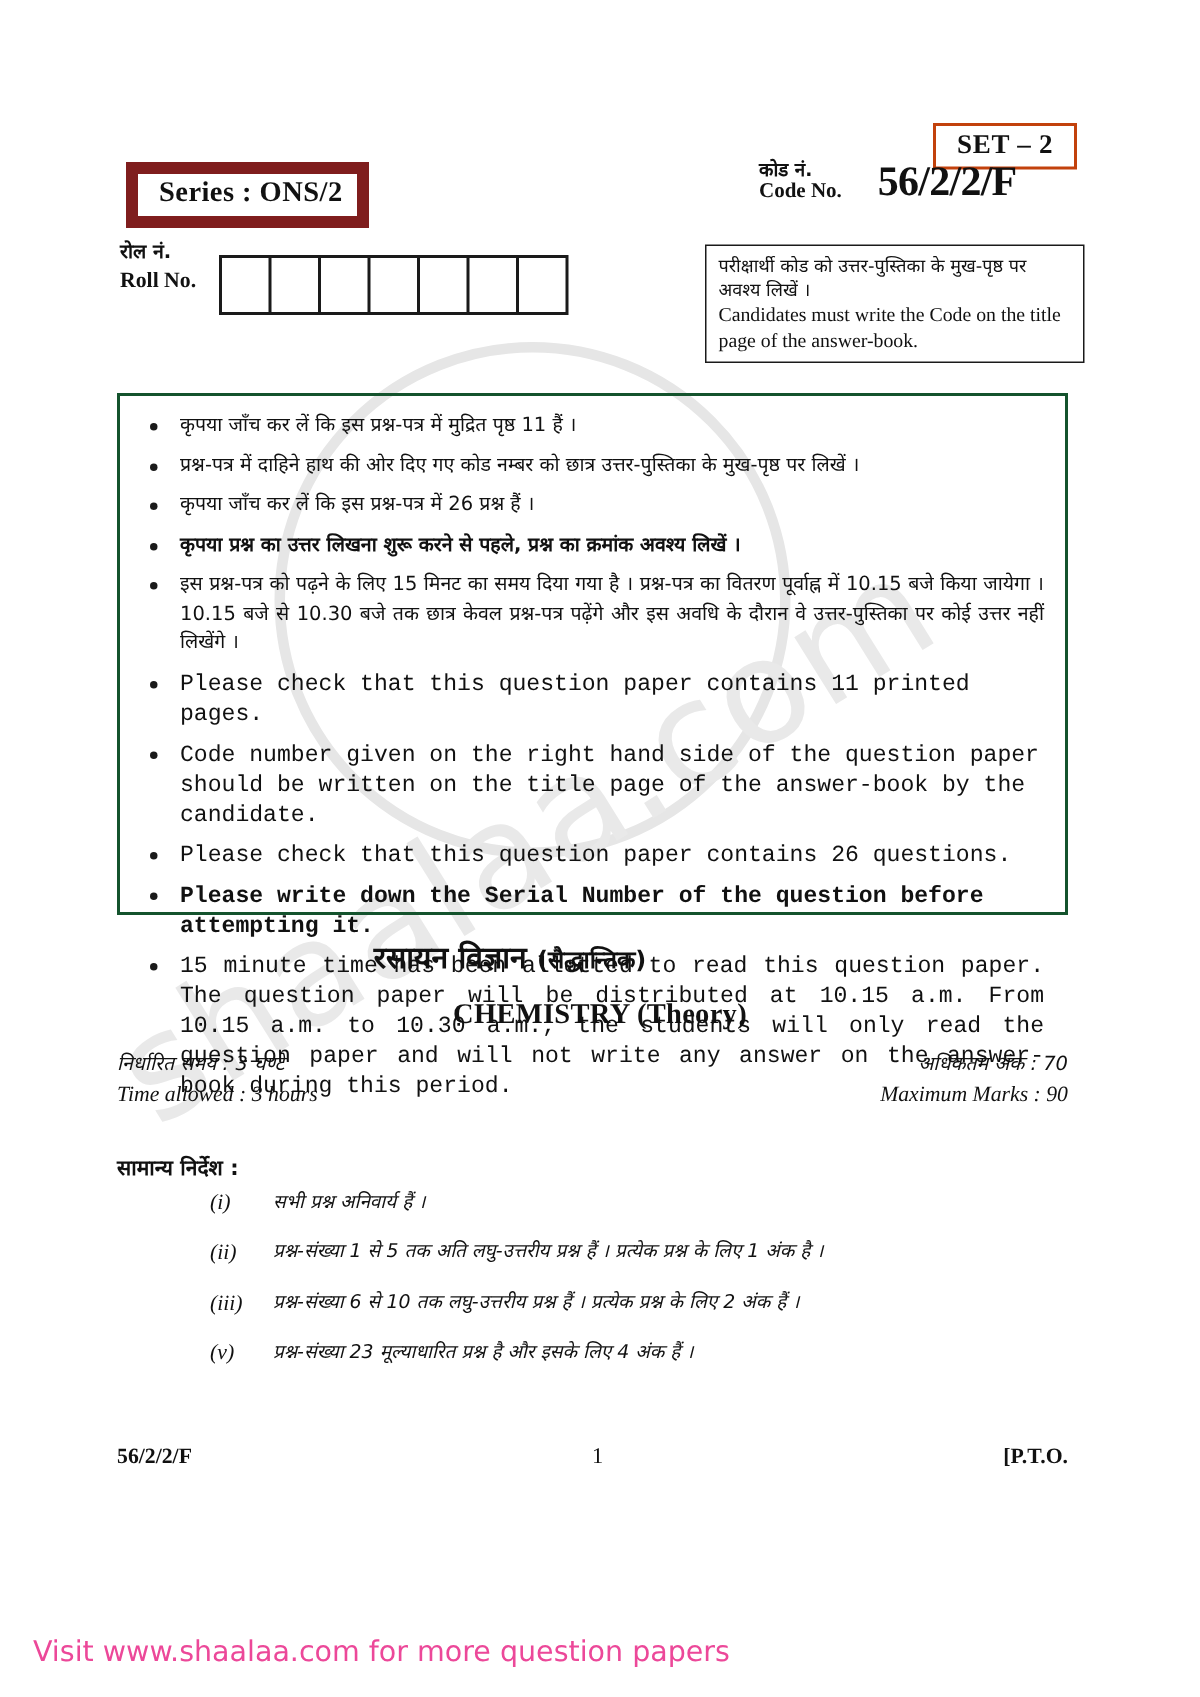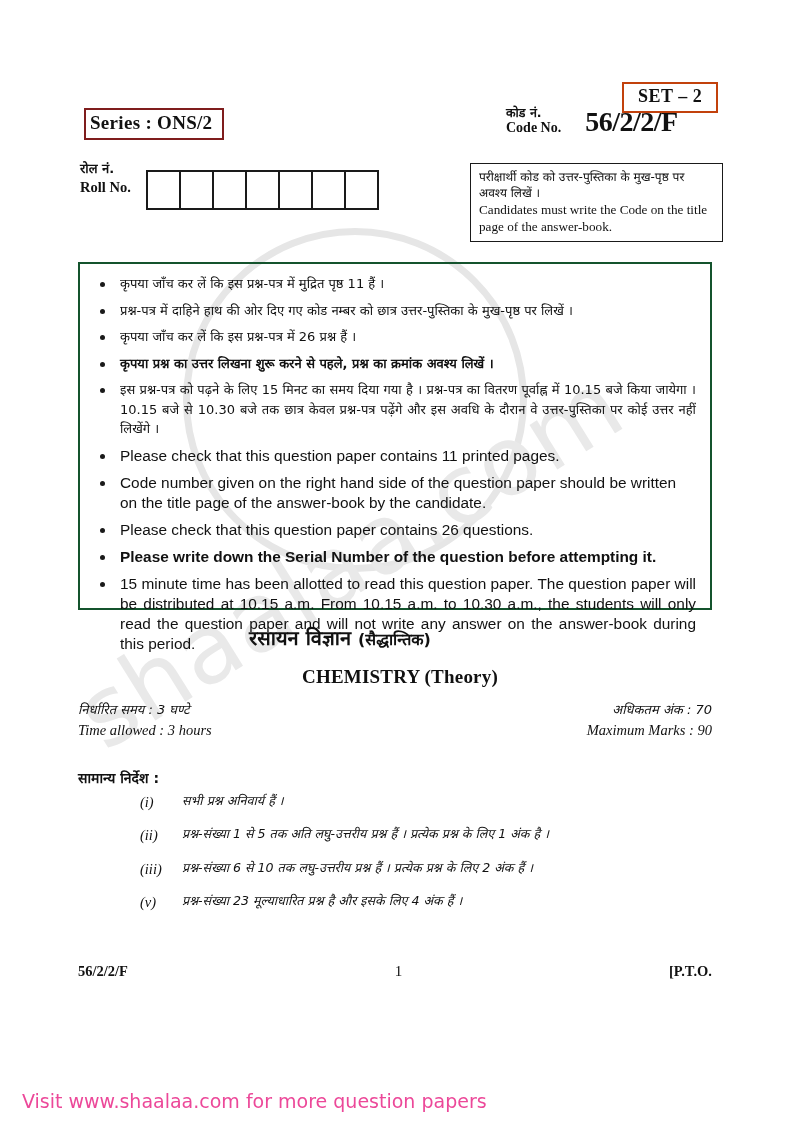--- a/index.html
+++ b/index.html
@@ -53,22 +53,22 @@
     left: 0; top: 0;
     width: 800px; height: 1131px;
     z-index: 2;
   }
 
   .abs { position: absolute; }
 
   
   #series-box {
     left: 84px; top: 108px;
-    border: 2px solid #7f1d1d;
-    padding: 2px 10px 4px 4px;
+    border: 8px solid #7f1d1d;
+    padding: 2px 10px 4px 14px;
     font-weight: bold;
     font-size: 19px;
     letter-spacing: 0.3px;
   }
 
   #set-box {
     left: 622px; top: 82px;
     border: 2px solid #c2410c;
     padding: 2px 14px 4px 14px;
     font-weight: bold;
@@ -157,21 +157,21 @@
     background: #1a1a1a;
     border-radius: 50%;
   }
   li.hindi-item {
     font-family: "DejaVu Sans", sans-serif;
     font-size: 13px;
     line-height: 1.5;
   }
   li.hindi-item.bold { font-weight: bold; }
   li.eng-item {
-    font-family: Liberation Sans, sans-serif;
+    font-family: Liberation Mono, monospace;
     font-size: 15.4px;
     line-height: 1.3;
   }
   li.eng-item.bold { font-weight: bold; }
   li.eng-item.justify { text-align: justify; }
   li.hindi-item.justify { text-align: justify; }
 
   
   #subject-hindi {
     left: 0; top: 624px;

